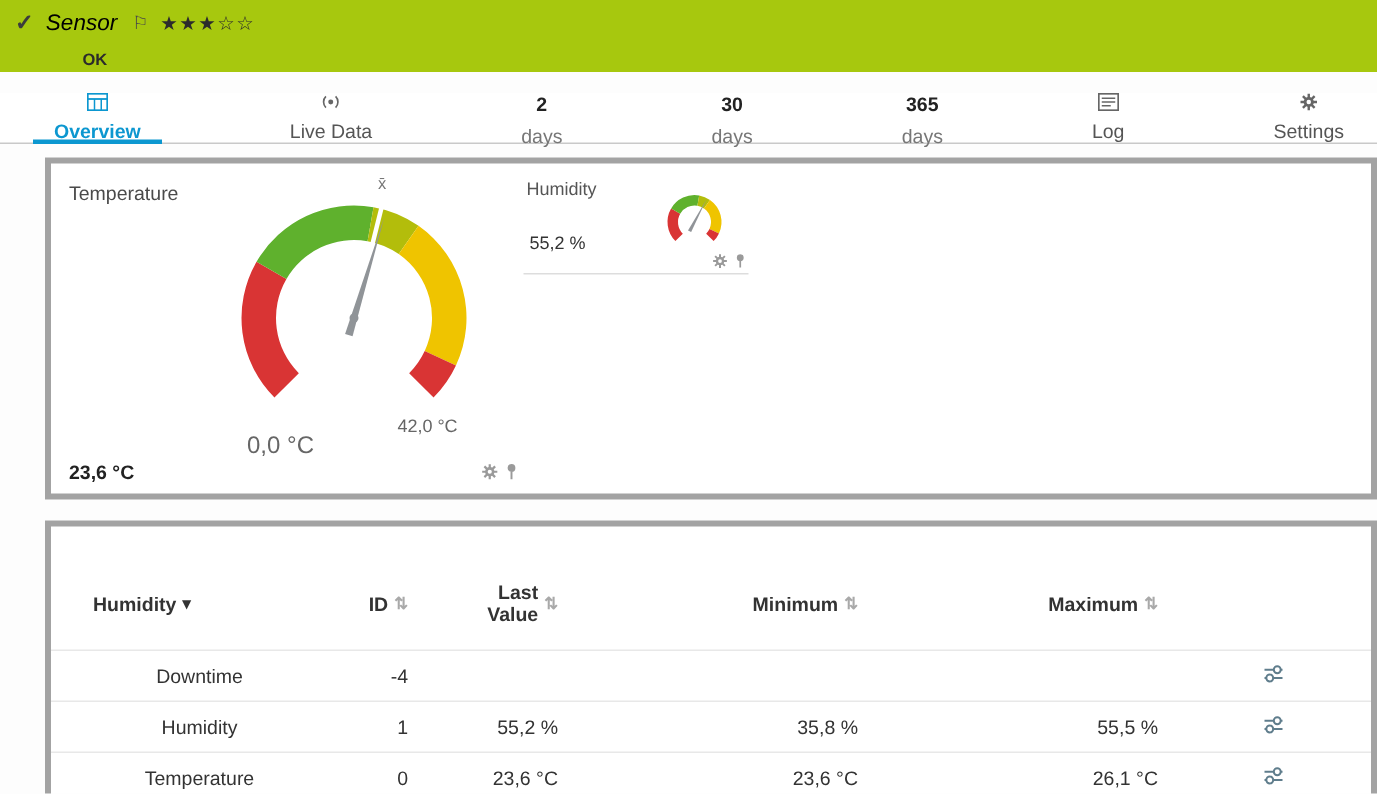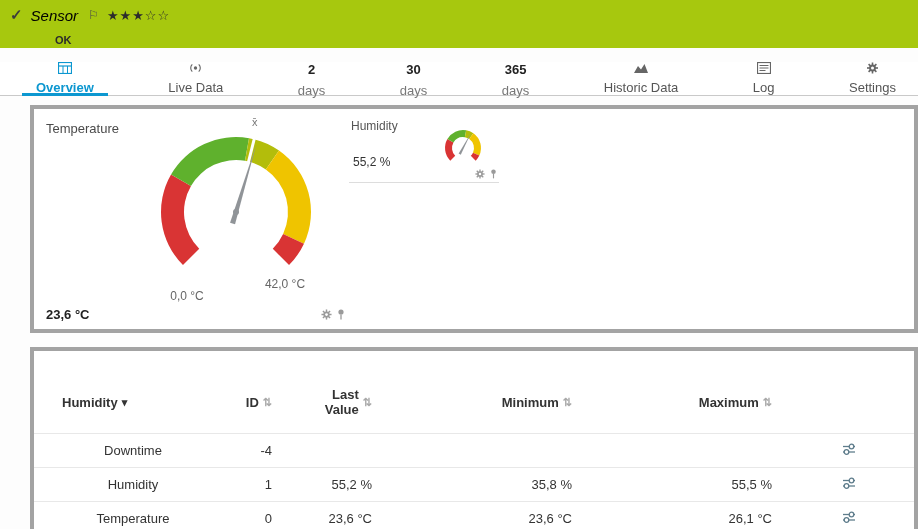--- a/index.html
+++ b/index.html
@@ -37,21 +37,21 @@
   .tdays { color:#777; }
 
   
   .panel { background:#fff; border:4px solid #a3a3a3; margin-left:30px; }
   .gauges-panel { margin-top:9px; height:228px; position:relative; }
 
   .gauge-title-temp { position:absolute; left:12px; top:12px; font-size:13px; color:#4a4a4a; }
   .big-value { position:absolute; left:12px; top:198px; font-size:13px; font-weight:bold; color:#222; }
 
   .gauge-temp { position:absolute; left:97px; top:0; width:210px; height:220px; }
-  .big-min { position:absolute; left:26px; top:180px; width:60px; text-align:center; font-size:12px; color:#666; }
+  .big-min { position:absolute; left:26px; top:180px; width:60px; text-align:center; font-size:16px; color:#666; }
   .big-max { position:absolute; left:124px; top:168px; width:60px; text-align:center; font-size:12px; color:#666; }
   .gauge-actions { display:flex; gap:5px; align-items:center; }
   .ga-temp { position:absolute; right:-4px; top:200px; }
 
   .gauge-hum { position:absolute; left:315px; top:10px; width:150px; height:64px; border-bottom:1px solid #ddd; }
   .hum-title { position:absolute; left:2px; top:0; font-size:12px; color:#555; }
   .hum-value { position:absolute; left:4px; top:36px; font-size:12px; color:#333; }
   .hum-svg { position:absolute; right:4px; top:2px; }
   .ga-hum { position:absolute; right:2px; top:50px; }
 
@@ -109,26 +109,20 @@
   </div>
   <div class="tab">
     <span class="tnum">30</span>
     <span class="tdays">days</span>
   </div>
   <div class="tab">
     <span class="tnum">365</span>
     <span class="tdays">days</span>
   </div>
   <div class="tab">
-    <svg class="ticon" width="16" height="12" viewBox="0 0 16 12">
-      <path d="M1 11 L5 4 L8 7.5 L11.5 2 L15 11 Z" fill="currentColor"></path>
-    </svg>
-    <span class="tlabel">Historic Data</span>
-  </div>
-  <div class="tab">
     <svg class="ticon" width="14" height="12" viewBox="0 0 14 12">
       <rect x="0.5" y="0.5" width="13" height="11" fill="none" stroke="currentColor" stroke-width="1.2"></rect>
       <line x1="2.5" y1="3.5" x2="11.5" y2="3.5" stroke="currentColor" stroke-width="1"></line>
       <line x1="2.5" y1="6" x2="11.5" y2="6" stroke="currentColor" stroke-width="1"></line>
       <line x1="2.5" y1="8.5" x2="8.5" y2="8.5" stroke="currentColor" stroke-width="1"></line>
     </svg>
     <span class="tlabel">Log</span>
   </div>
   <div class="tab">
     <svg class="ticon" width="13" height="13" viewBox="0 0 12 12">

